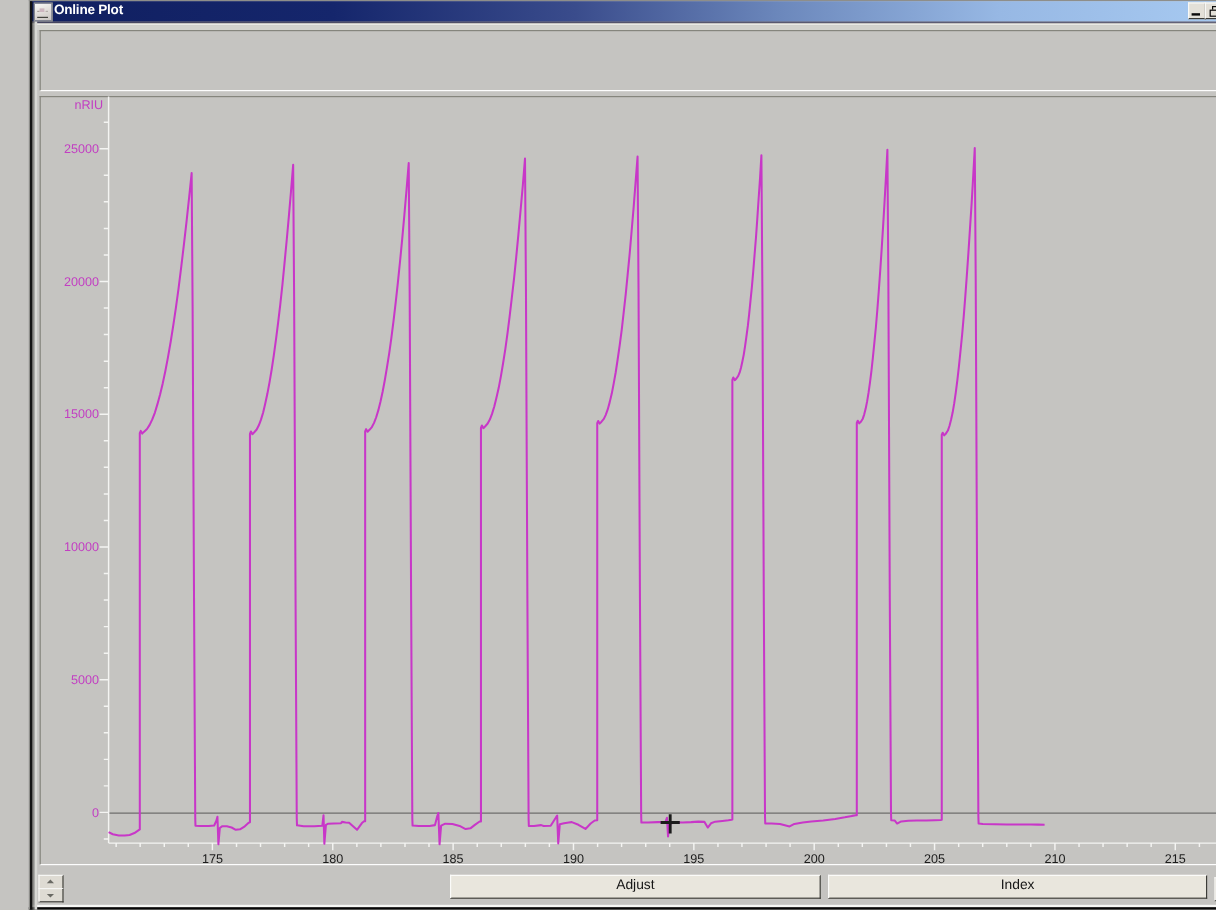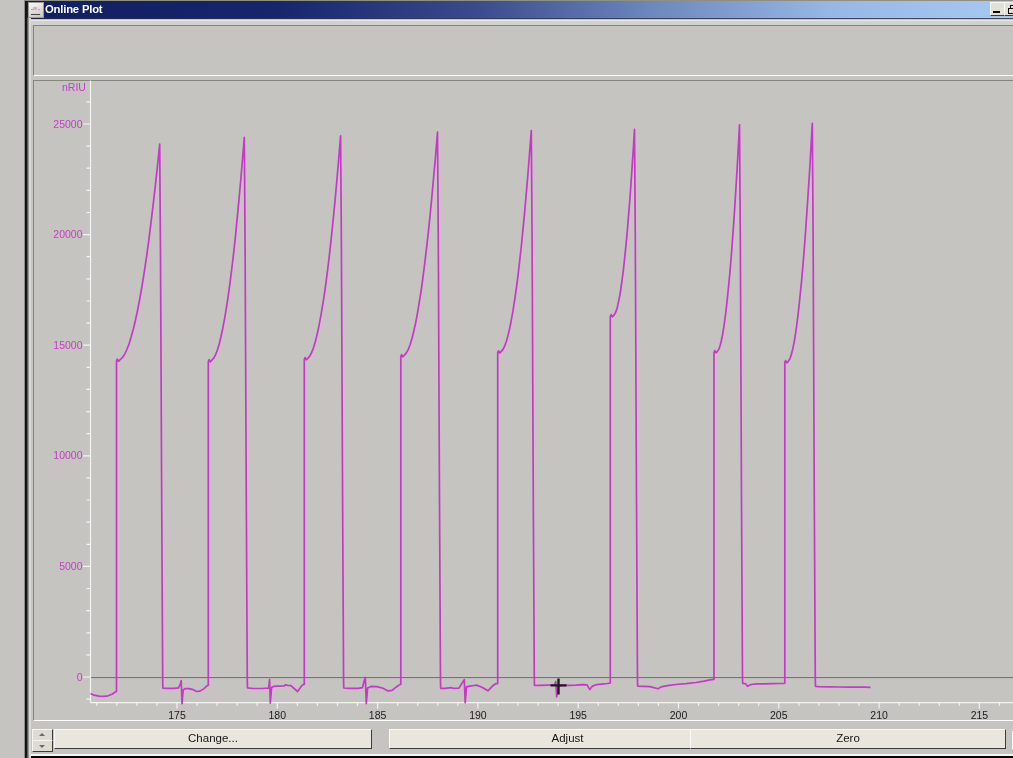--- a/index.html
+++ b/index.html
@@ -33,21 +33,21 @@
 
 .panel{border-top:1px solid #85857d;border-left:1px solid #85857d;border-right:1px solid #fdfdfd;border-bottom:1px solid #fdfdfd;background:#c5c4c1;}
 #legend{left:9px;top:25px;width:993px;height:49px;}
 #hl1{left:3px;top:19.8px;width:1006px;height:1.4px;background:#e9e9e5;}
 #hl2{left:3px;top:21.2px;width:1006px;height:3.6px;background:#d2d2cd;}
 #plot{left:9px;top:80px;width:993px;height:639px;}
 #legtext{left:66px;top:29px;font-size:11px;line-height:11.5px;white-space:pre;letter-spacing:-0.45px;}
 
 .pbtn{top:729px;height:18px;background:#e9e6dd;border-top:1.5px solid #fbfbf9;border-left:1.5px solid #fbfbf9;border-right:1.5px solid #3c3c38;border-bottom:1.5px solid #3c3c38;font-size:11.5px;color:#161616;text-align:center;line-height:17.5px;}
 #bChange{left:30px;width:316px;}
-#bAdjust{left:365px;width:307px;padding-left:24px;}
+#bAdjust{left:351px;width:307px;}
 #bZero{left:666px;width:314px;}
 .sbtn{background:#dedbd3;border-top:1px solid #f6f6f4;border-left:1px solid #f6f6f4;border-right:1.2px solid #3c3c38;border-bottom:1.2px solid #3c3c38;}
 #spinU{left:8px;top:729px;width:19px;height:9.5px;}
 #spinD{left:8px;top:740px;width:19px;height:10px;}
 .tri{position:absolute;width:0;height:0;}
 #triU{left:6px;top:3px;border-left:3px solid transparent;border-right:3px solid transparent;border-bottom:3px solid #6a6a64;}
 #triD{left:6px;top:3.5px;border-left:3px solid transparent;border-right:3px solid transparent;border-top:3px solid #6a6a64;}
 #arrL{left:988px;top:731px;width:8px;height:18px;}
 #arrR{left:998px;top:731px;width:8px;height:18px;}
 #triL{left:2px;top:6.5px;border-top:3px solid transparent;border-bottom:3px solid transparent;border-right:3.5px solid #9d9d97;}
@@ -74,23 +74,22 @@
       <span class="glyph" id="gR2"></span>
     </div>
 <div class="abs tbtn" id="btnCls">
       <span class="xbar" style="transform:rotate(45deg);"></span>
       <span class="xbar" style="transform:rotate(-45deg);"></span>
     </div>
 <div class="abs" id="hl1"></div>
 <div class="abs" id="hl2"></div>
 <div class="abs panel" id="legend"></div>
 <div class="abs panel" id="plot"></div>
-<div class="abs pbtn" id="bChange">Change...</div>
 <div class="abs pbtn" id="bAdjust">Adjust</div>
-<div class="abs pbtn" id="bZero">Zero</div>
+<div class="abs pbtn" id="bZero">Index</div>
 <div class="abs sbtn" id="spinU">
       <span class="tri" id="triU"></span>
     </div>
 <div class="abs sbtn" id="spinD">
       <span class="tri" id="triD"></span>
     </div>
 <div class="abs sbtn" id="arrL">
       <span class="tri" id="triL"></span>
     </div>
 <div class="abs sbtn" id="arrR">

